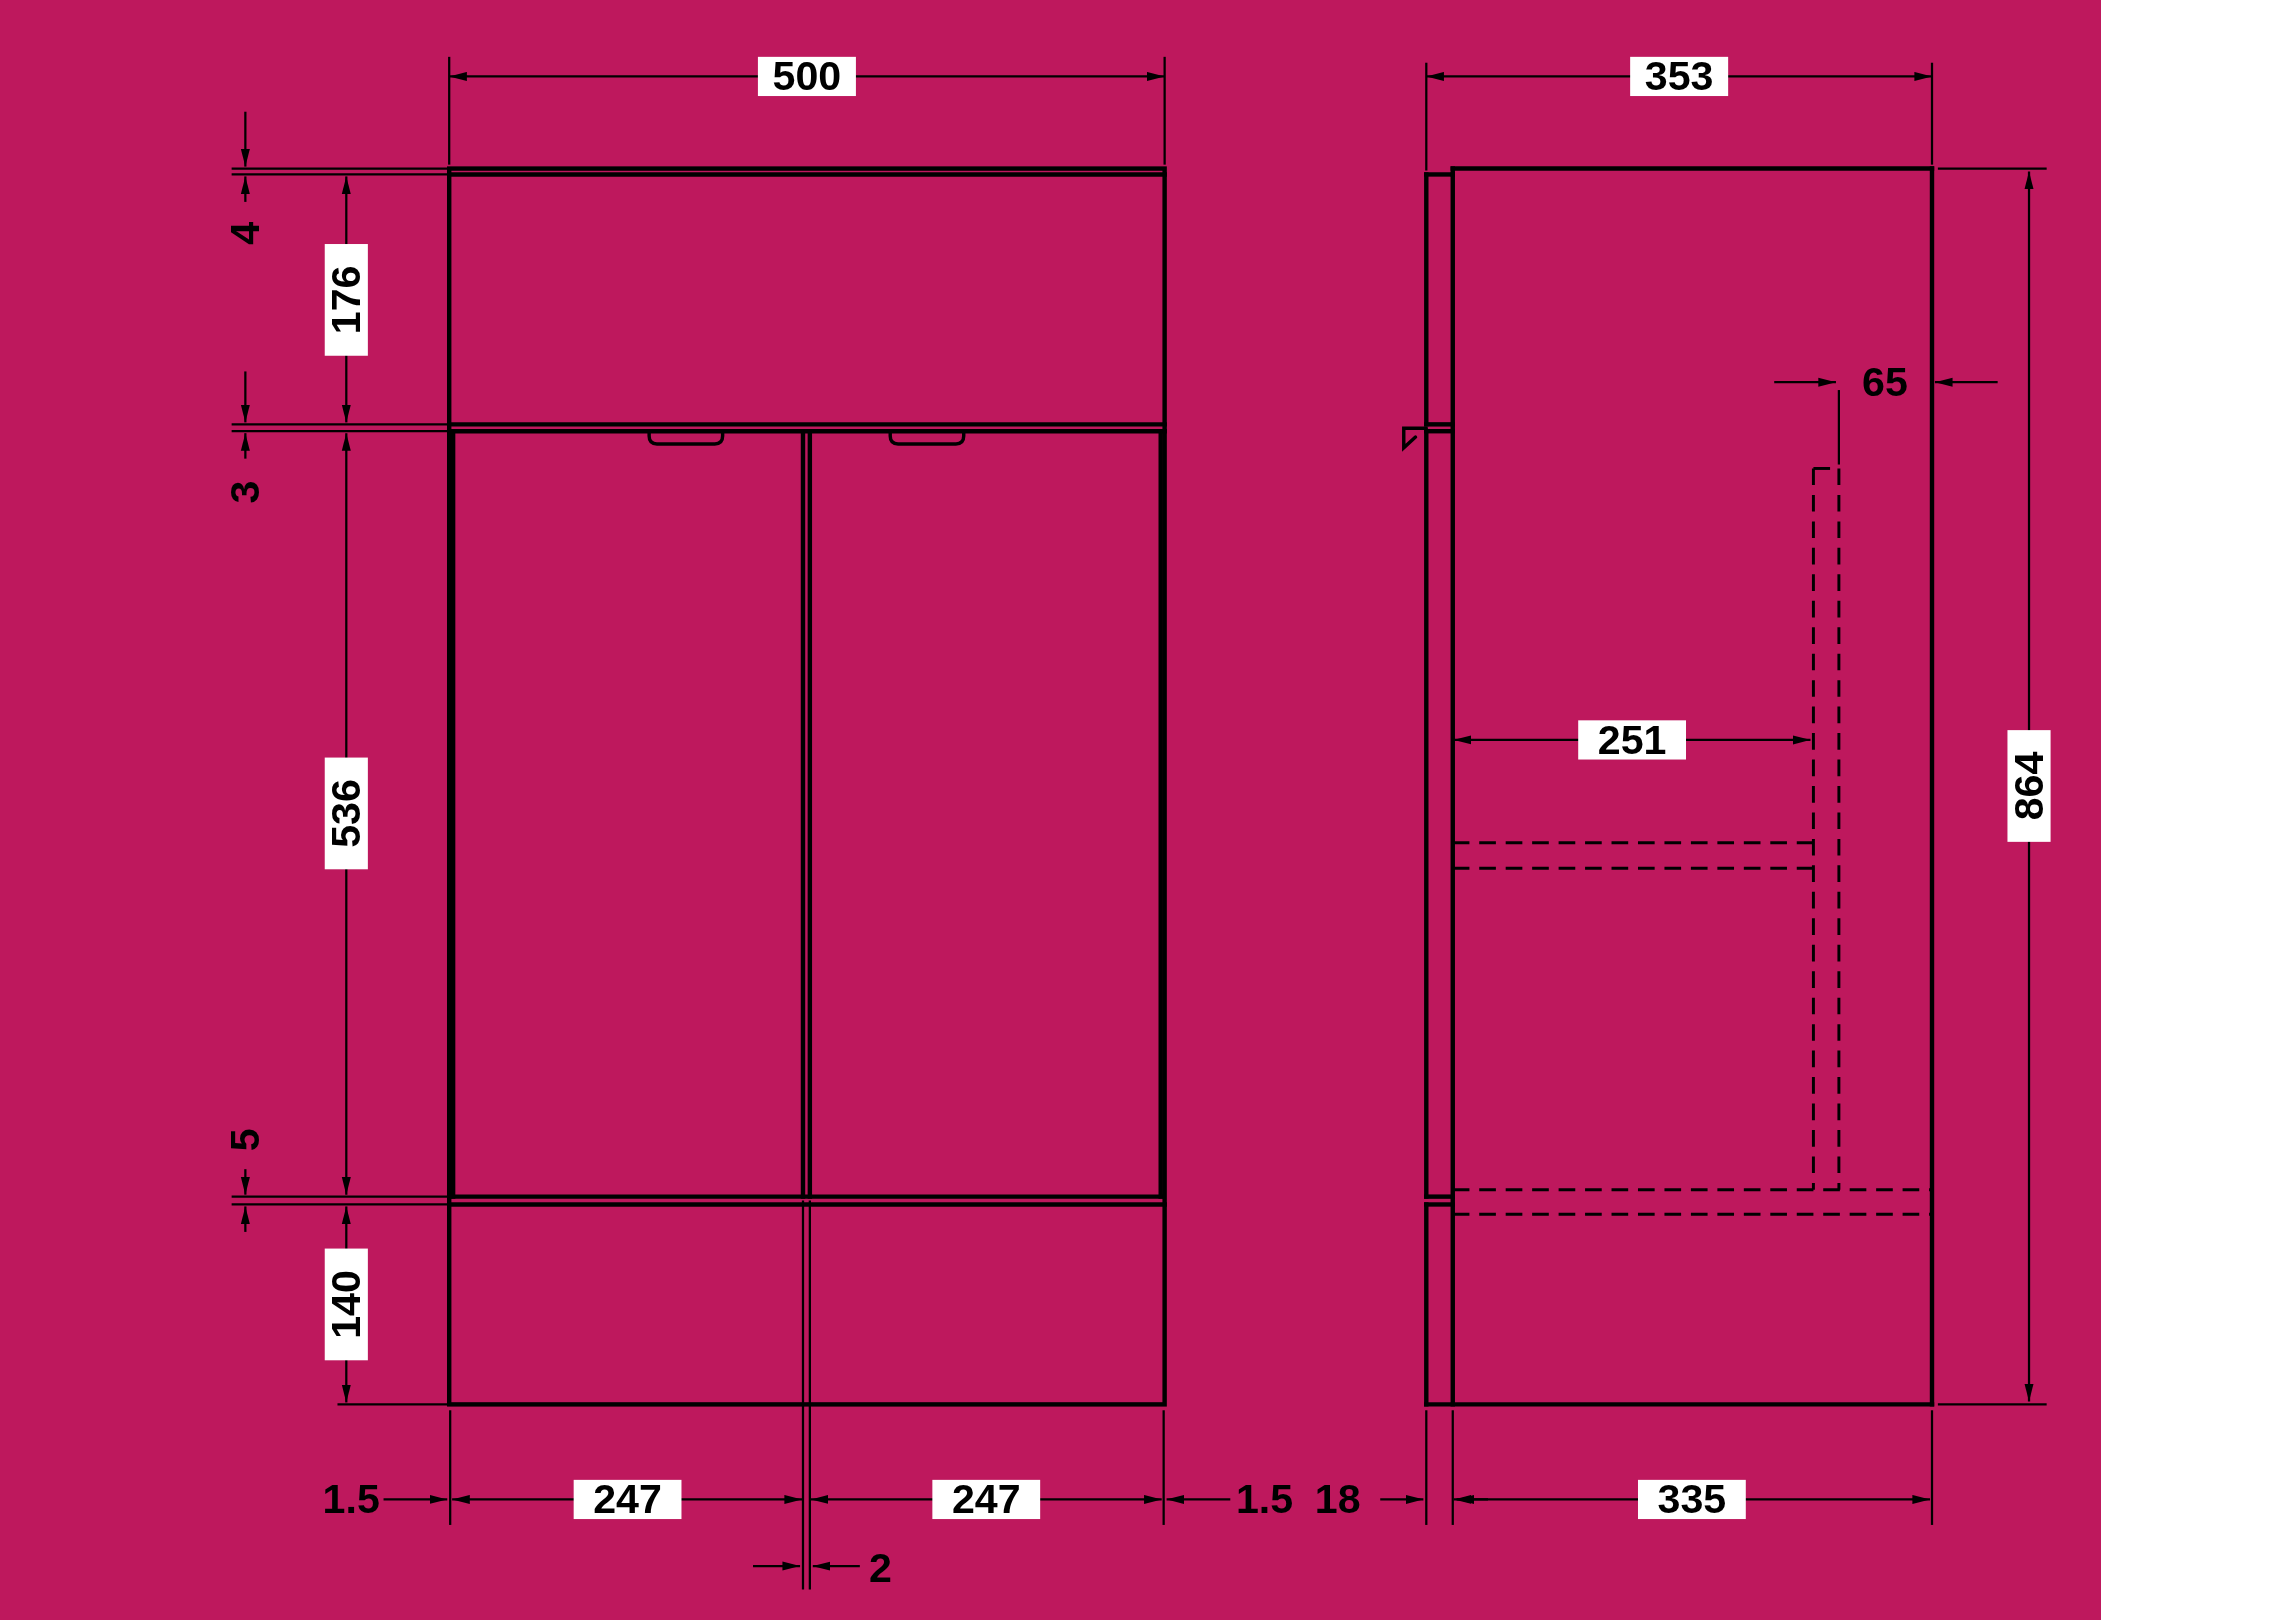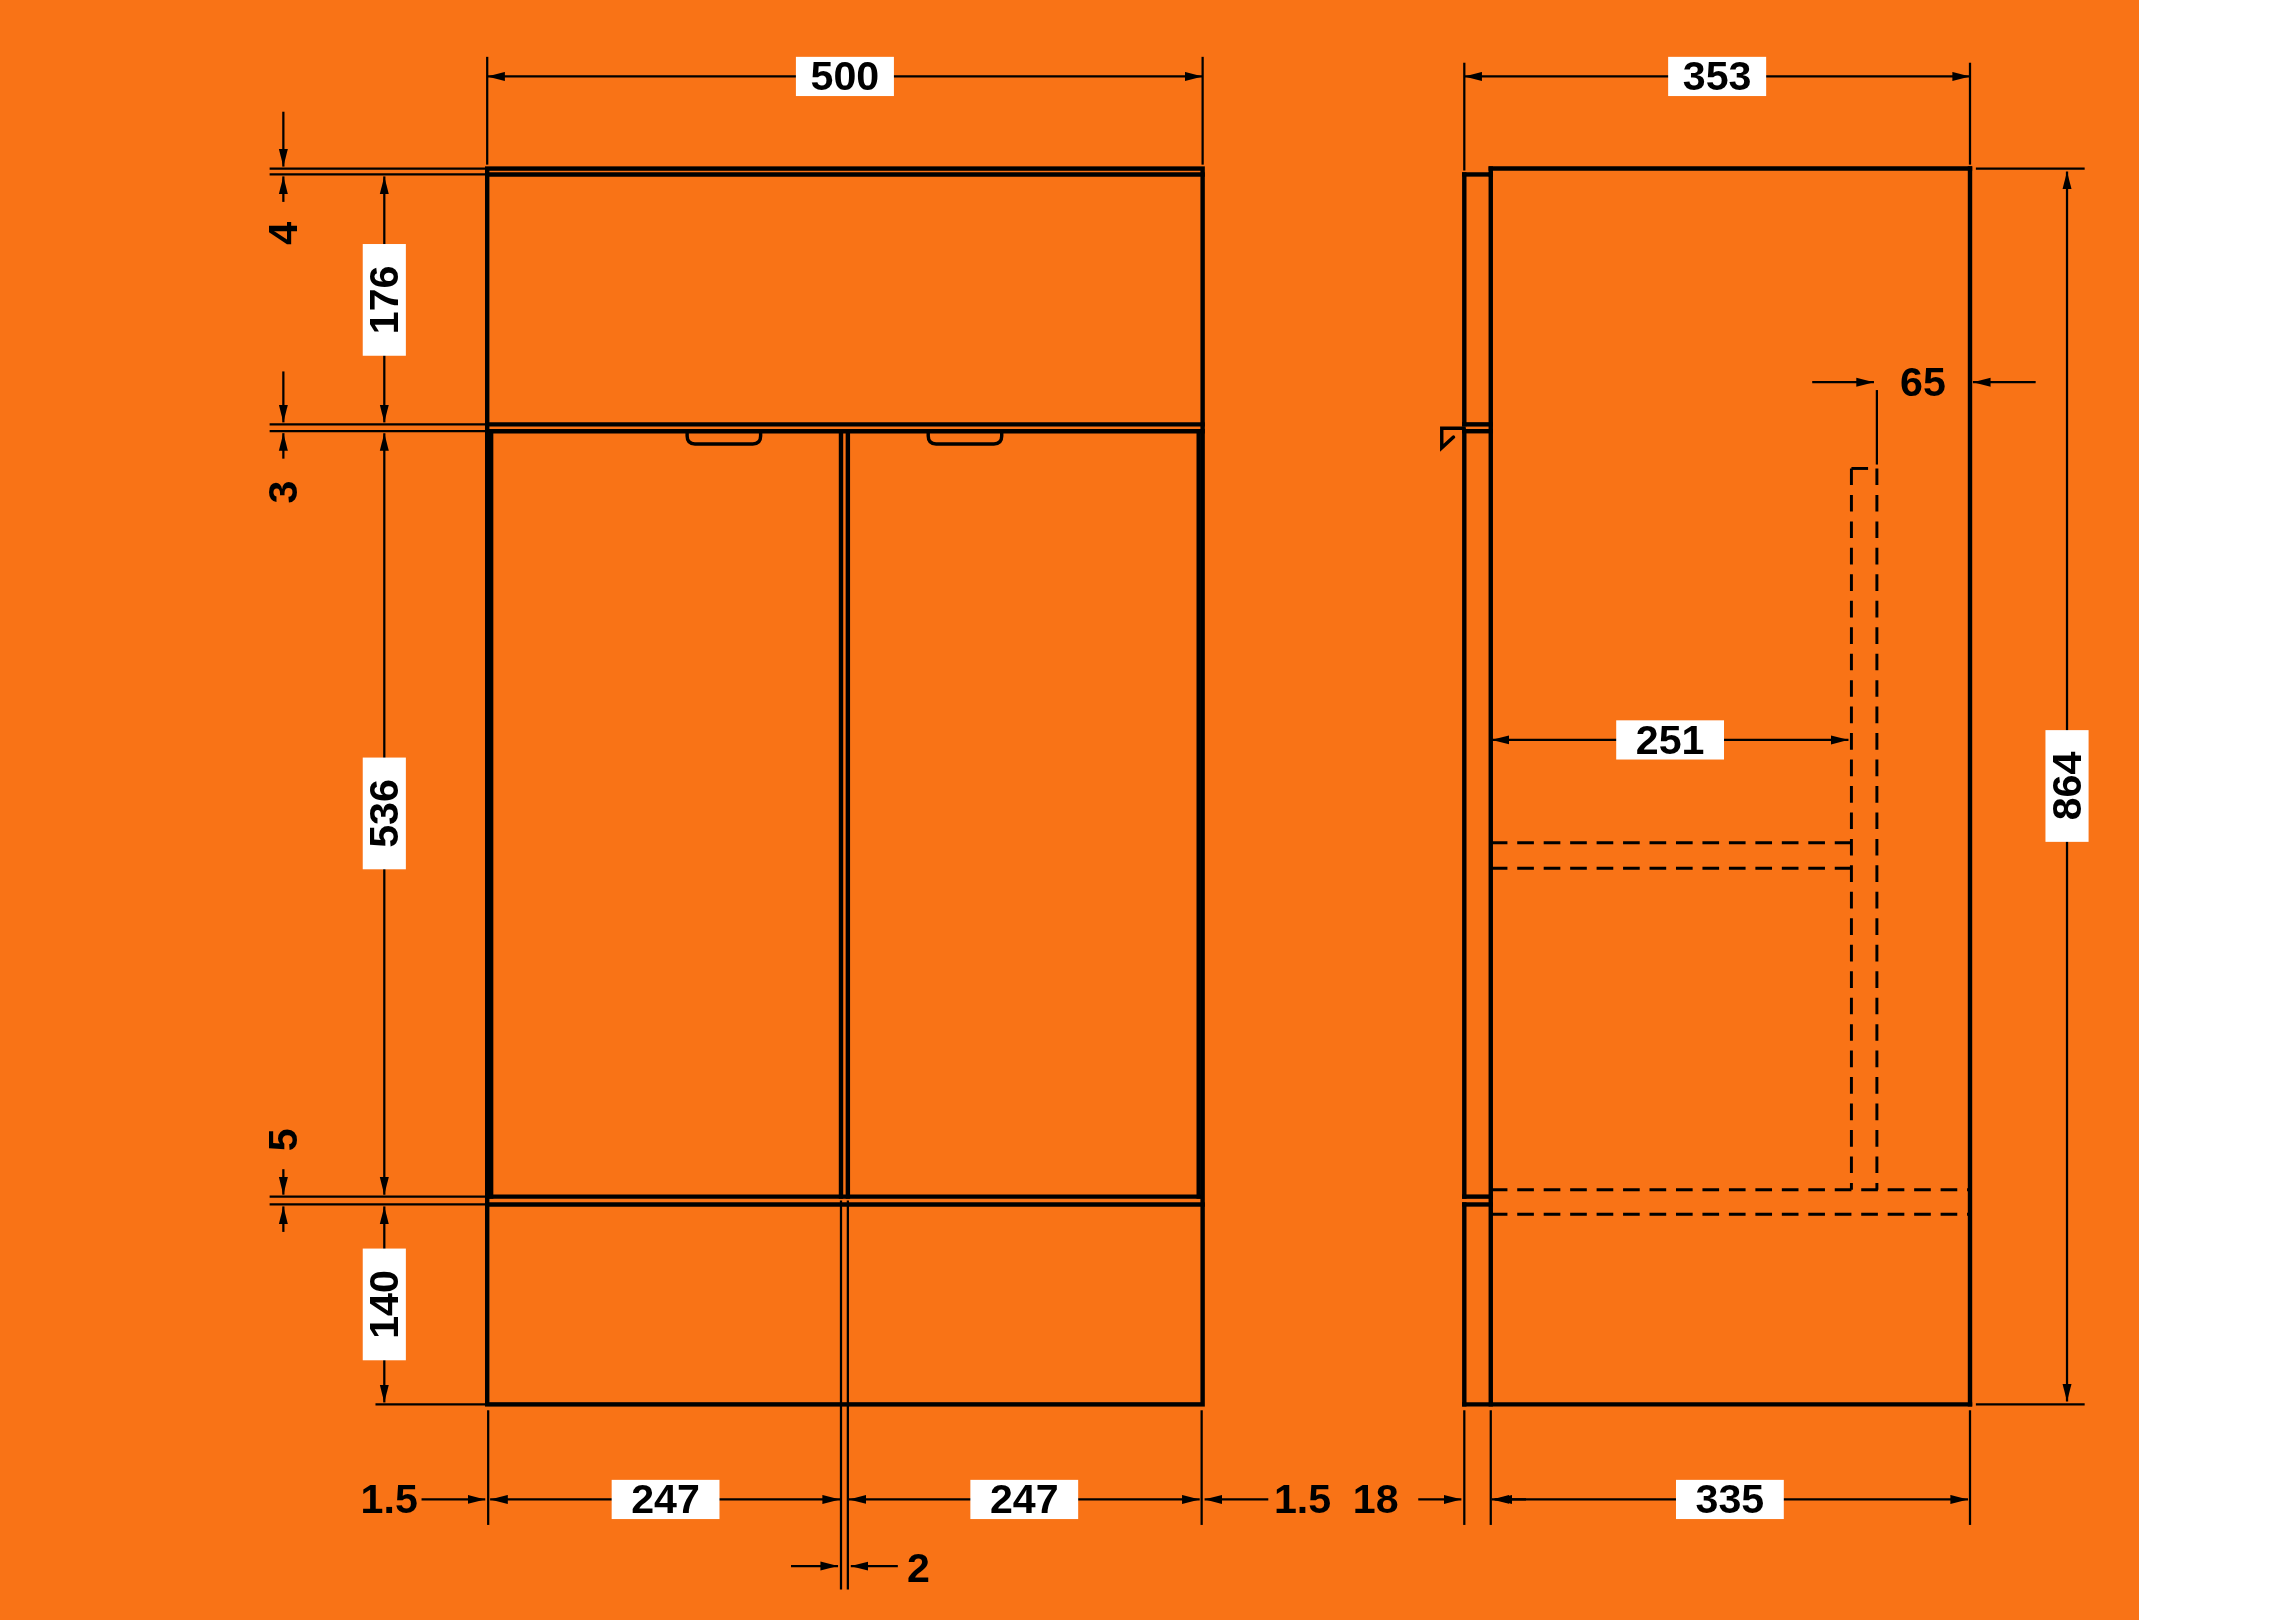--- a/index.html
+++ b/index.html
@@ -1,16 +1,16 @@
 <!DOCTYPE html>
 <html><head>
 <meta charset="utf-8">
 <style>
   html,body{margin:0;padding:0;background:#fff;}
-  .canvas{position:relative;width:2101px;height:1620px;background:#f97316;overflow:hidden;padding-left:38px;}
+  .canvas{position:relative;width:2101px;height:1620px;background:#be185d;overflow:hidden;}
   svg{display:block;}
   text{font-family:"Liberation Sans","DejaVu Sans",sans-serif;font-weight:bold;font-size:42px;fill:#000;}
   .outline{stroke:#000;stroke-width:4.5;fill:none;stroke-linecap:square;}
   .medium{stroke:#000;stroke-width:3.5;fill:none;stroke-linecap:round;}
   .hidden-line{stroke:#000;stroke-width:3;fill:none;stroke-dasharray:17 10;}
   .dim{stroke:#000;stroke-width:2.3;fill:none;stroke-linecap:butt;}
   .halo{fill:#ffffff;stroke:none;}
 </style>
 </head>
 <body>

